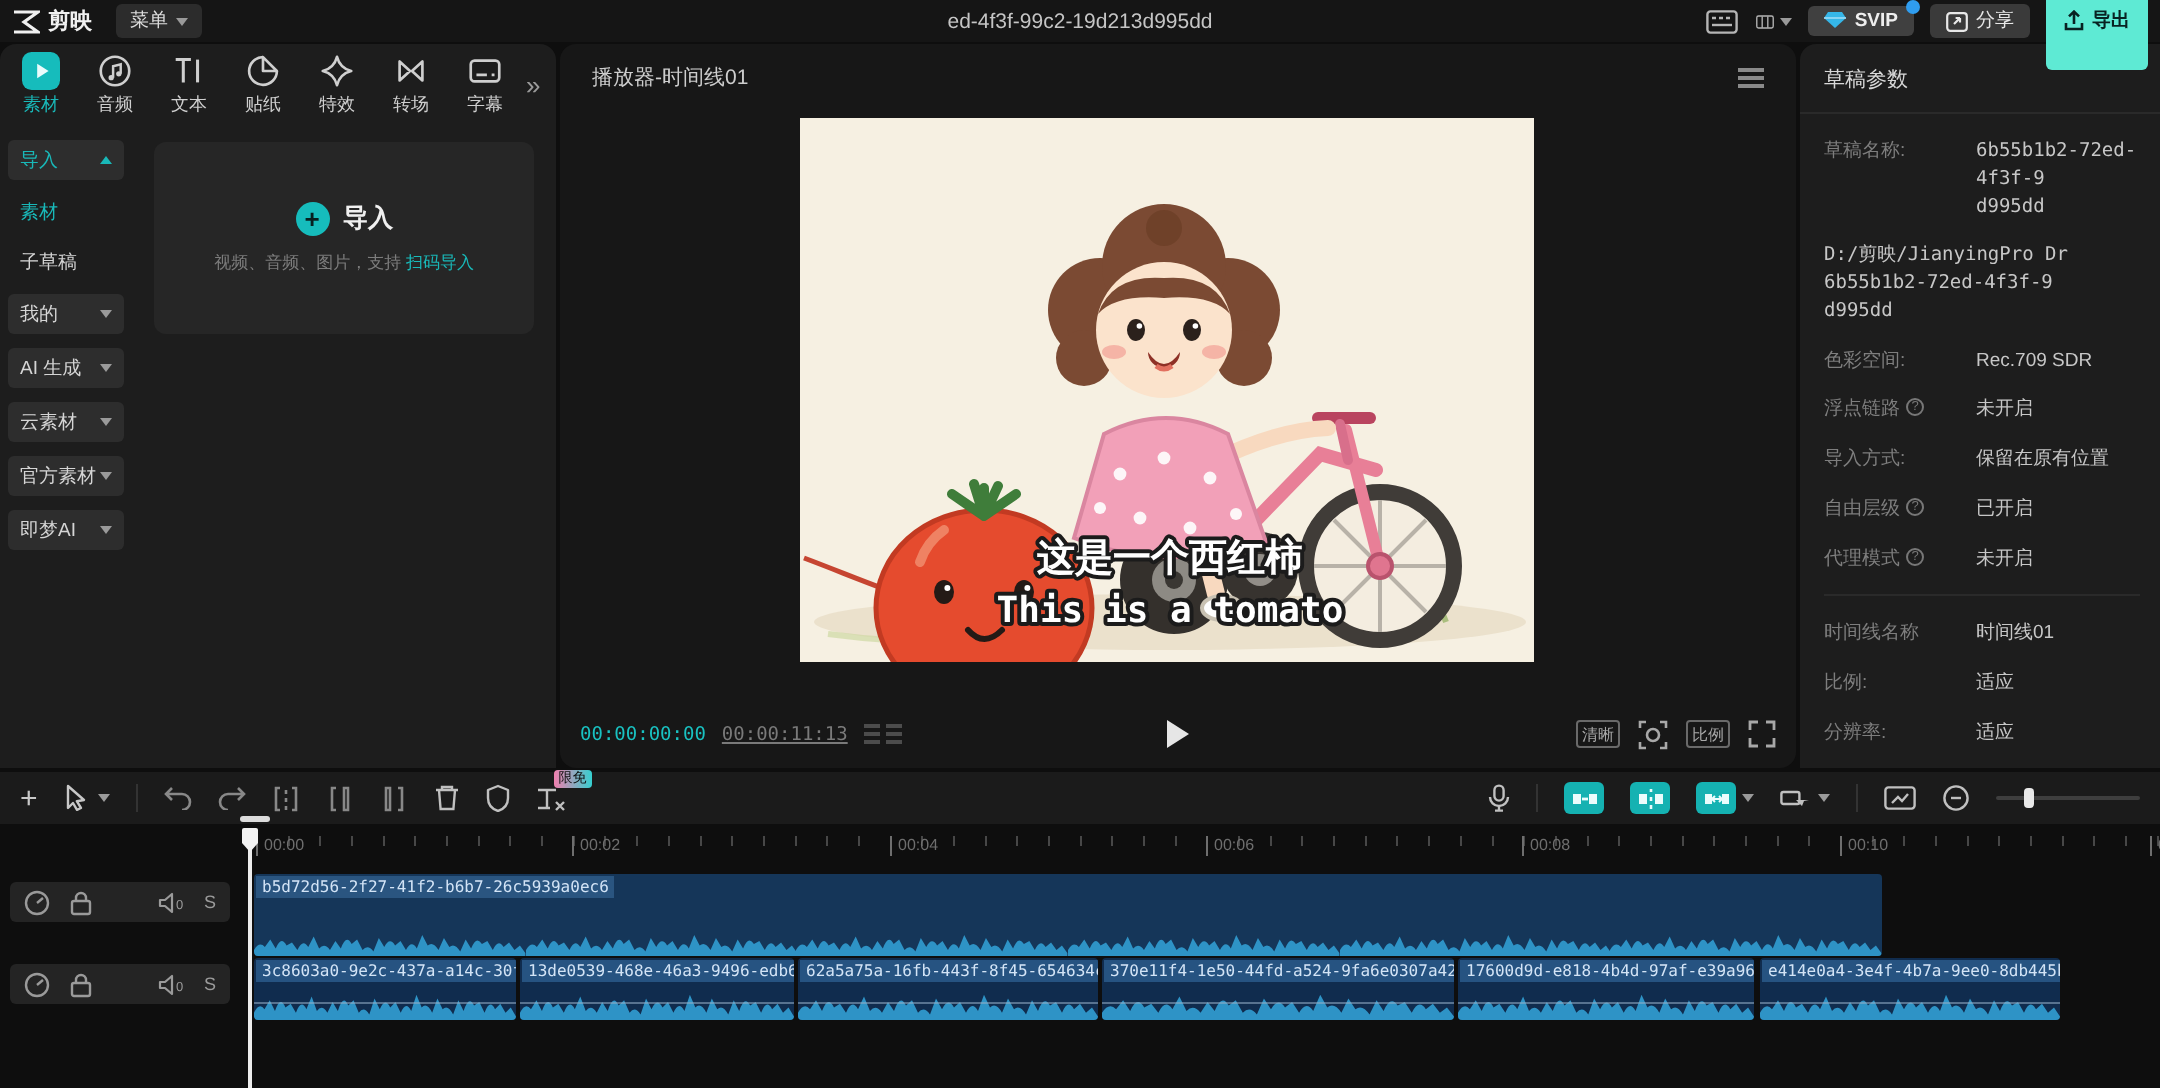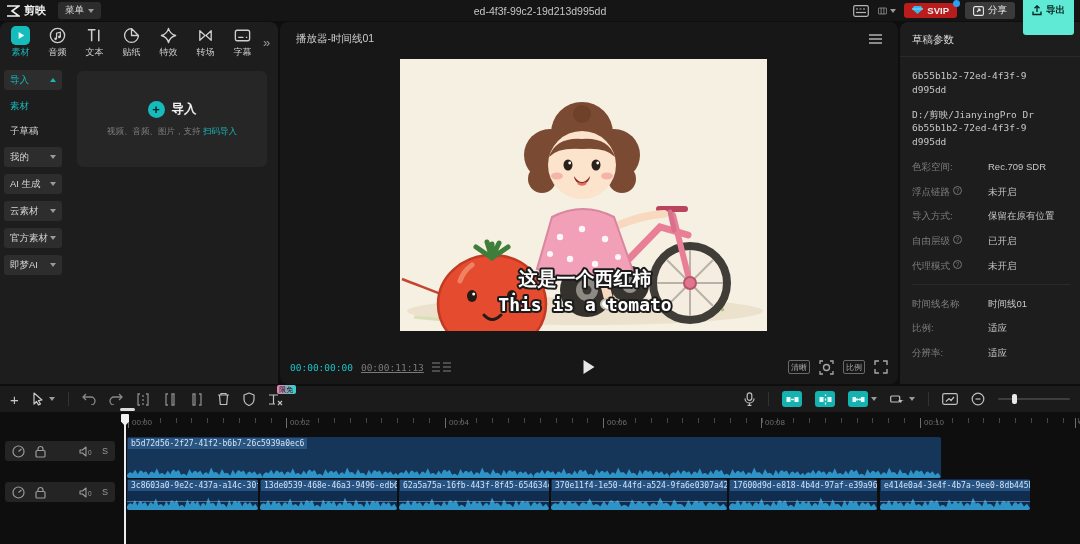--- a/index.html
+++ b/index.html
@@ -16,21 +16,21 @@
     background:#151515; display:flex; align-items:center; padding:0 6px; z-index:40; }
   .logo { display:flex; align-items:center; gap:4px; color:#f0f0f0; font-weight:bold; font-size:11px; }
   .menu-btn { margin-left:12px; background:#2c2c2c; border-radius:3px; padding:2px 7px;
     color:#ddd; font-size:9.5px; display:flex; align-items:center; gap:4px; }
   .caret { width:0; height:0; border-left:3.5px solid transparent; border-right:3.5px solid transparent;
     border-top:4px solid #9a9a9a; display:inline-block; }
   .caret.up { transform:rotate(180deg); border-top-color:#19b8b8; }
   .doc-title { position:absolute; left:0; right:0; text-align:center; color:#c5c5c5; font-size:10.5px; pointer-events:none; }
   .topbar-right { margin-left:auto; display:flex; align-items:center; gap:8px; z-index:2; }
   .tb-icon { width:18px; height:14px; display:flex; align-items:center; justify-content:center; }
-  .svip-btn { position:relative; background:#b91c1c; border-radius:3px; padding:2px 8px;
+  .svip-btn { position:relative; background:#404040; border-radius:3px; padding:2px 8px;
     color:#eee; font-size:9.5px; font-weight:bold; display:flex; gap:4px; }
   .svip-dot { position:absolute; right:-3px; top:-3px; width:7px; height:7px; border-radius:50%; background:#2f9df0; }
   .share-btn { background:#3a3a3a; border-radius:3px; padding:2px 8px; color:#e8e8e8; font-size:9.5px;
     display:flex; gap:4px; align-items:center; }
   .export-btn { background:#5eead4; border-radius:3px; padding:18px 9px; color:#082222; font-size:9.5px;
     font-weight:bold; display:flex; gap:4px; align-items:center; }
 
   
   .tabstrip { position:absolute; left:0; top:22px; width:278px; height:40px; background:#1d1d1d;
     border-radius:8px 8px 0 0; display:flex; align-items:center; padding:0 2px; }
@@ -392,20 +392,23 @@
         <path d="M5 1H1v4M9 1h4v4M13 9v4H9M1 9v4h4" fill="none" stroke="#a8a8a8" stroke-width="1.4"></path>
       </svg>
     </div>
   </div>
 </div>
 
 <div class="rightpanel">
   <div class="rp-header">草稿参数</div>
   <div class="rp-body">
     <div class="rp-row">
+      <span class="rp-label">
+          <span>草稿名称:</span>
+        </span>
       <span class="rp-value mono">6b55b1b2-72ed-4f3f-9
 d995dd</span>
     </div>
     <div class="rp-row">
       <span class="rp-value mono">D:/剪映/JianyingPro Dr
 6b55b1b2-72ed-4f3f-9
 d995dd</span>
     </div>
     <div class="rp-row">
       <span class="rp-label">

